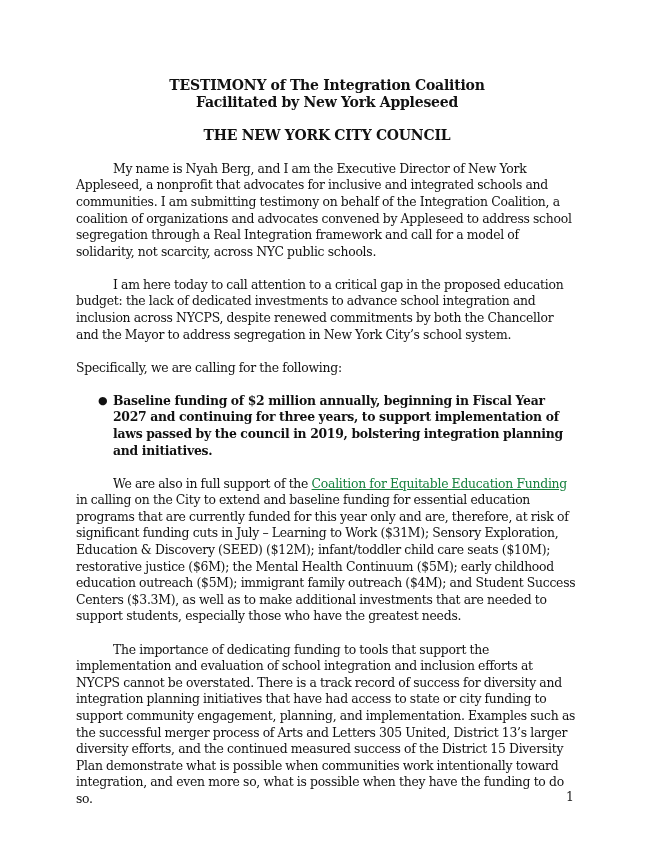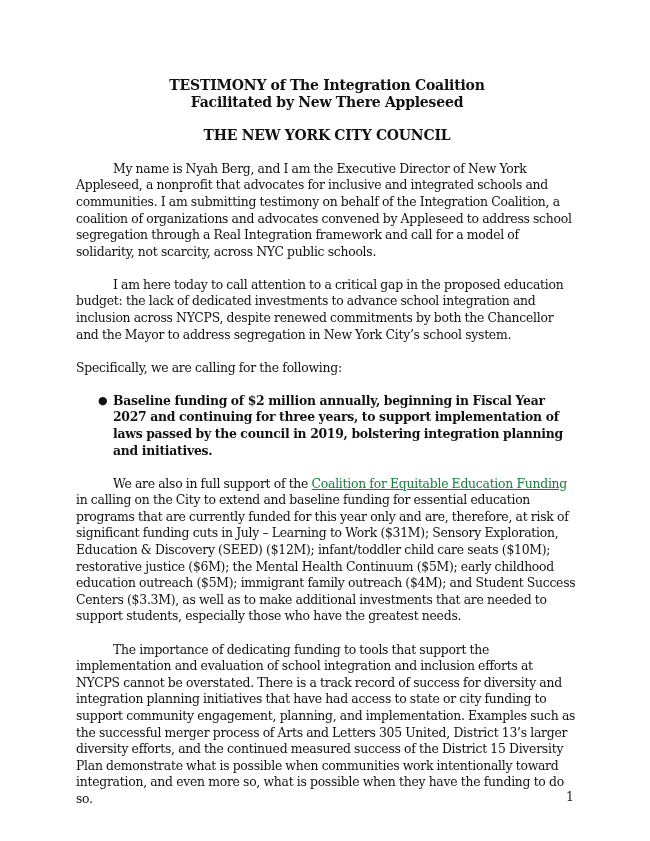--- a/index.html
+++ b/index.html
@@ -69,21 +69,21 @@
       color: #222222;
     }
   </style>
 </head>
 <body>
 
 <div class="page">
 
   <div class="header-block">
     <span class="line">TESTIMONY of The Integration Coalition</span>
-    <span class="line">Facilitated by New There Appleseed</span>
+    <span class="line">Facilitated by New York Appleseed</span>
     <div class="header-gap"></div>
     <span class="line">THE NEW YORK CITY COUNCIL</span>
   </div>
   <div class="header-gap"></div>
 
   <p class="indent">My name is Nyah Berg, and I am the Executive Director of New York Appleseed, a nonprofit that advocates for inclusive and integrated schools and communities. I am submitting testimony on behalf of the Integration Coalition, a coalition of organizations and advocates convened by Appleseed to address school segregation through a Real Integration framework and call for a model of solidarity, not scarcity, across NYC public schools.</p>
 
   <p class="indent">I am here today to call attention to a critical gap in the proposed education budget: the lack of dedicated investments to advance school integration and inclusion across NYCPS, despite renewed commitments by both the Chancellor and the Mayor to address segregation in New York City’s school system.</p>
 
   <p>Specifically, we are calling for the following:</p>

